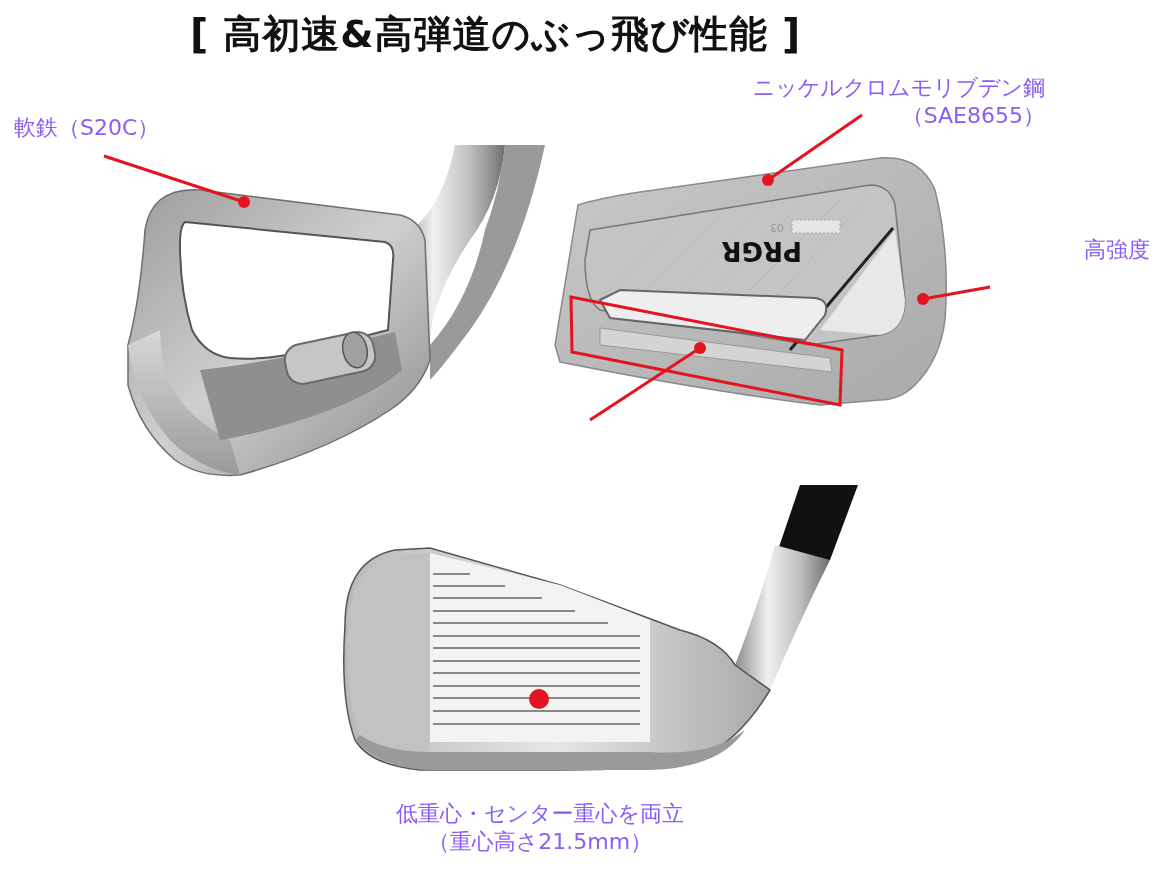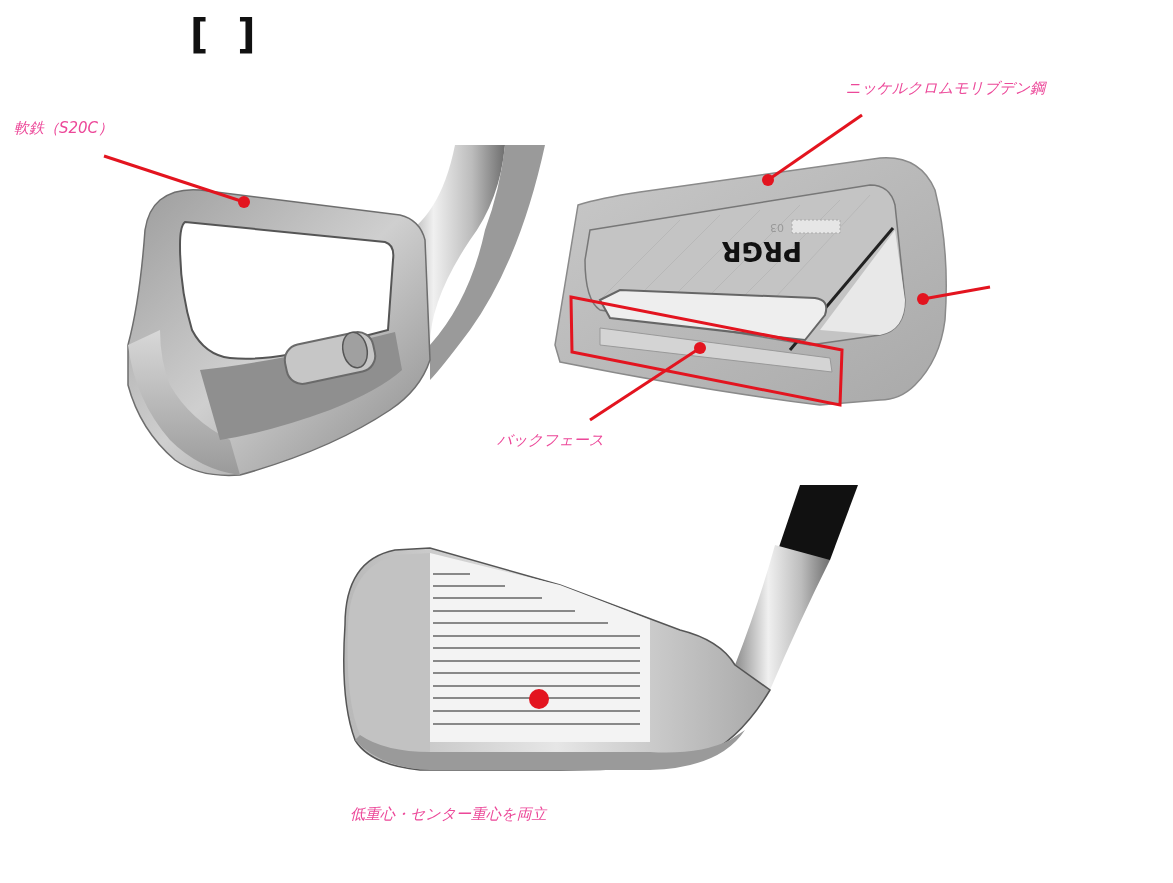--- a/index.html
+++ b/index.html
@@ -3,30 +3,31 @@
 <meta charset="utf-8">
 <style>
   html, body { margin: 0; padding: 0; background: #ffffff; }
   body { width: 1173px; height: 883px; position: relative; overflow: hidden;
          font-family: "DejaVu Sans", "Liberation Sans", sans-serif; color: #222; }
   .title { position: absolute; left: 190px; top: 4px; width: 700px; height: 60px;
            font-size: 38px; font-weight: bold; letter-spacing: 1px; color: #111;
            display: flex; align-items: center; white-space: nowrap; }
   .title .br { font-size: 40px; margin: 0 14px 0 0; }
   .title .br.r { margin: 0 0 0 14px; }
-  .label { position: absolute; font-size: 15px; line-height: 28px; color: #ec4899; white-space: nowrap; font-style: italic; }
+  .label { position: absolute; font-size: 22px; line-height: 28px; color: #8b5cf6; white-space: nowrap; }
   .label.right { text-align: right; }
-  .label.center { }
+  .label.center { text-align: center; }
   svg.art { position: absolute; left: 0; top: 0; }
 </style>
 </head>
 <body>
 
 <div class="title">
   <span class="br">[</span>
+  <span>高初速&amp;高弾道のぶっ飛び性能</span>
   <span class="br r">]</span>
 </div>
 
 <svg class="art" width="1173" height="883" viewBox="0 0 1173 883">
   <defs>
     <linearGradient id="steelA" x1="0" y1="0" x2="1" y2="1">
       <stop offset="0" stop-color="#9c9c9c"></stop>
       <stop offset="0.5" stop-color="#cfcfcf"></stop>
       <stop offset="1" stop-color="#8a8a8a"></stop>
     </linearGradient>
@@ -140,24 +141,26 @@
     <circle cx="539" cy="699" r="10" fill="#e3141f"></circle>
   </g>
 </svg>
 
 <div class="label" style="left:14px; top:114px;">
   <div>軟鉄（S20C）</div>
 </div>
 
 <div class="label right" style="left:700px; top:74px; width:345px;">
   <div>ニッケルクロムモリブデン鋼</div>
+  <div>（SAE8655）</div>
 </div>
 
 <div class="label right" style="left:980px; top:236px; width:170px;">
+  <div>高強度</div>
 </div>
 
 <div class="label" style="left:497px; top:426px;">
-  <div>バックフェース</div>
 </div>
 
 <div class="label center" style="left:350px; top:800px; width:380px;">
   <div>低重心・センター重心を両立</div>
+  <div>（重心高さ21.5mm）</div>
 </div>
 
 </body></html>

